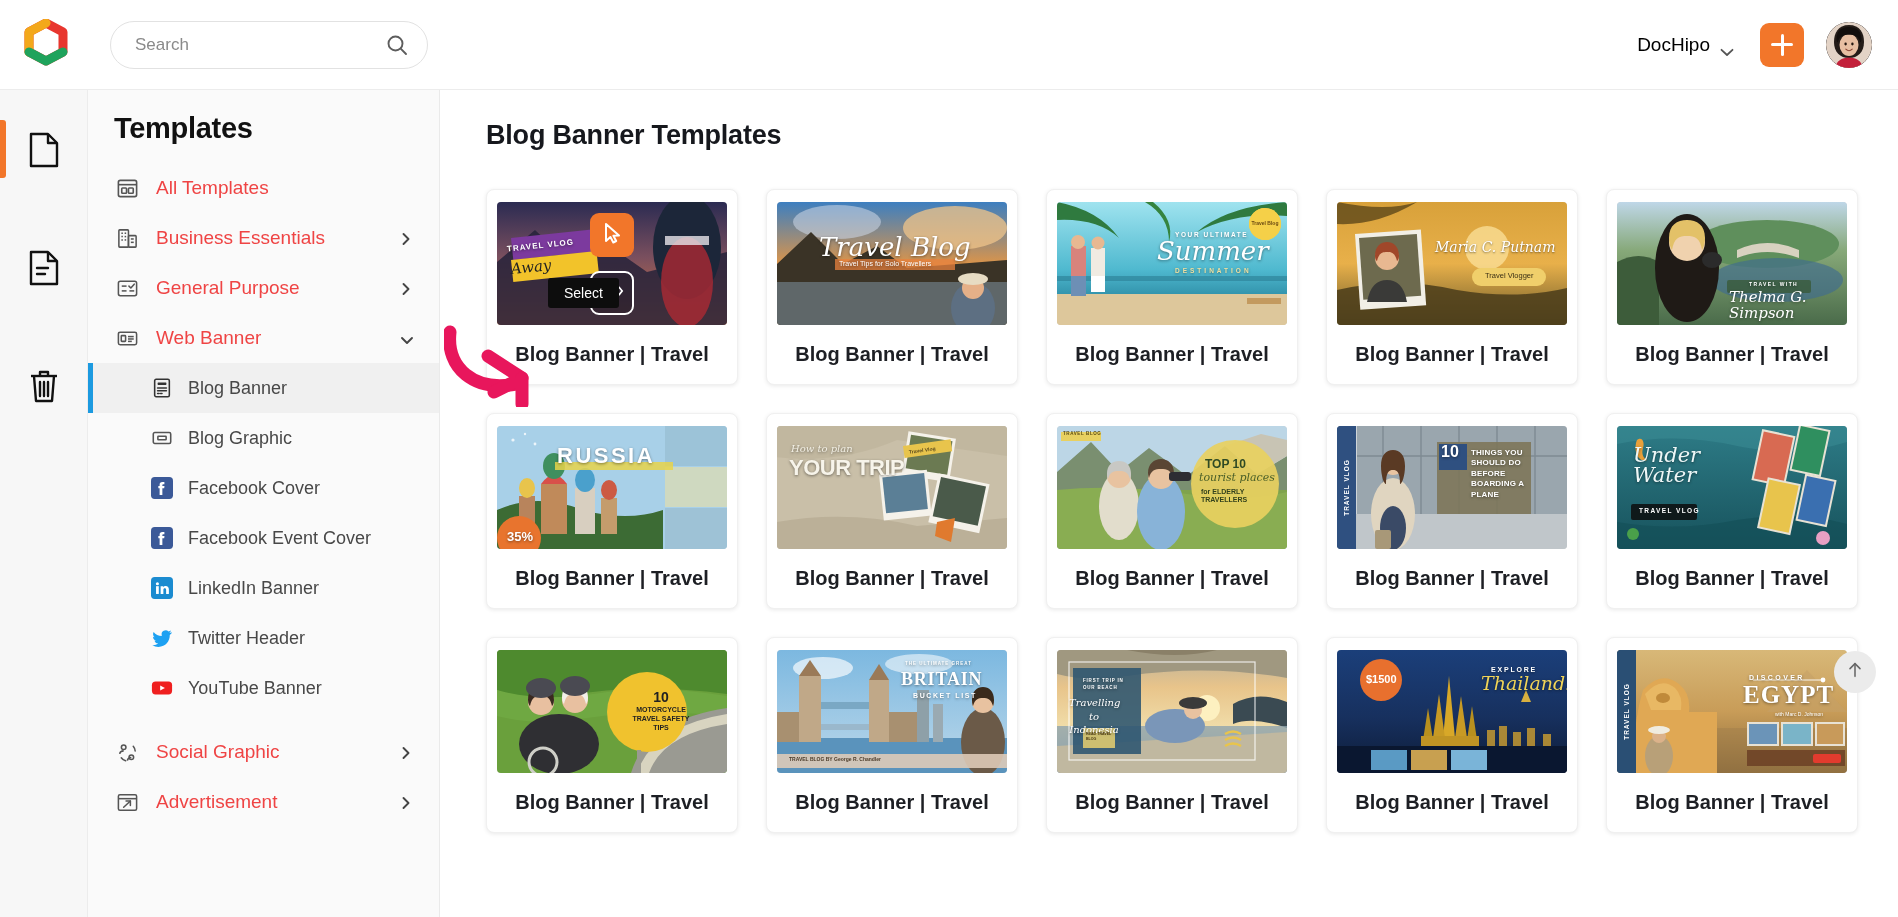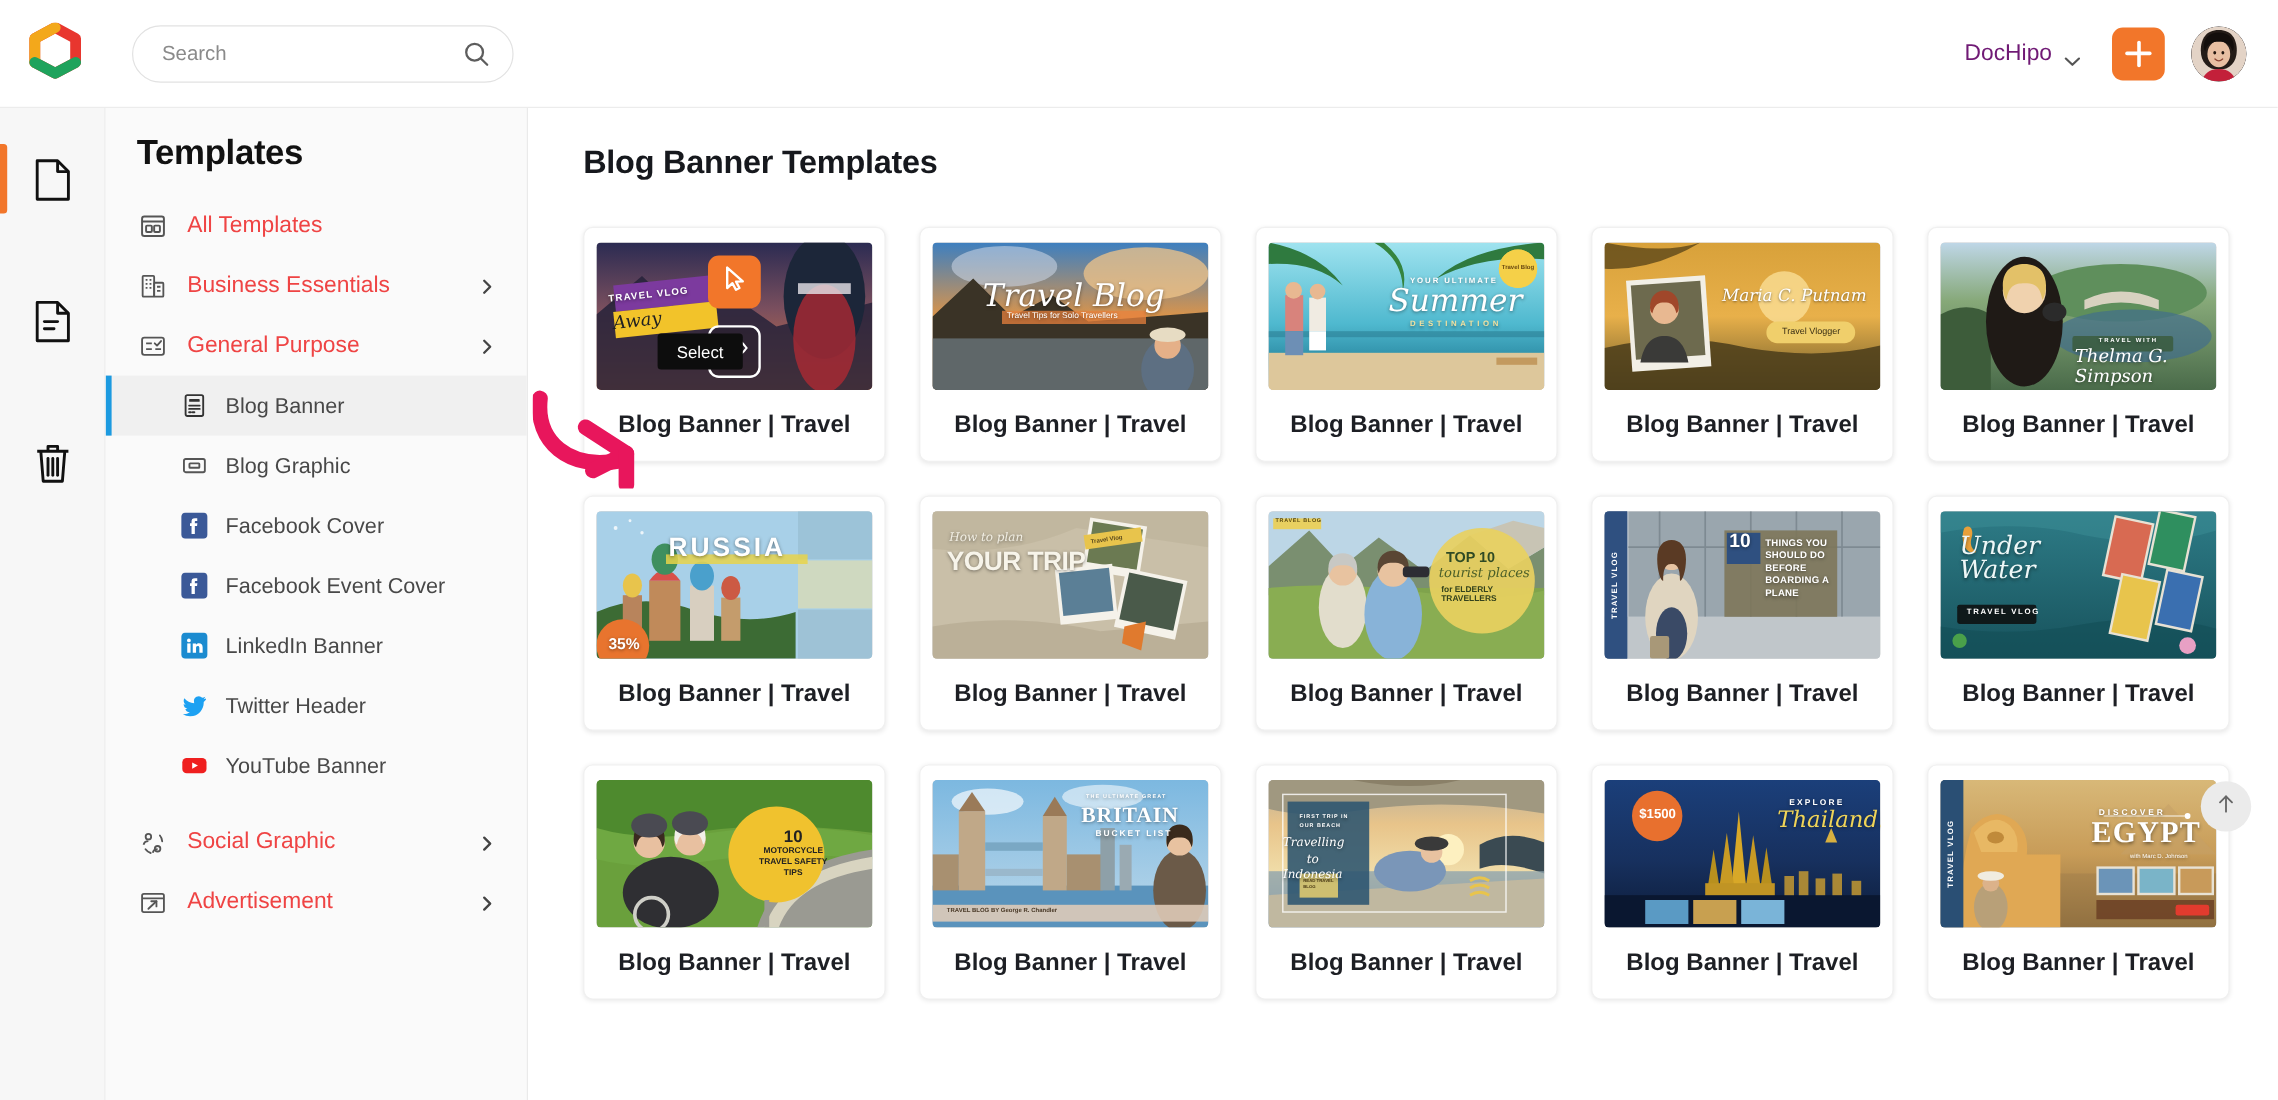--- a/index.html
+++ b/index.html
@@ -28,21 +28,21 @@
     color: #4a4a4a; font-family: inherit; background: transparent;
   }
   .search-input::placeholder { color: #8a8a8a; }
   .search-icon { width: 24px; height: 24px; flex: 0 0 auto; }
 
   .topbar-right {
     margin-left: auto; display: flex; align-items: center; gap: 22px; margin-right: 26px;
   }
   .workspace-btn {
     display: flex; align-items: center; gap: 10px; cursor: pointer;
-    font-size: 19px; color: #701a75; padding: 6px 4px;
+    font-size: 19px; color: #000000; padding: 6px 4px;
   }
   .chev-sm { width: 14px; height: 9px; }
   .plus-btn {
     width: 44px; height: 44px; border-radius: 9px; background: #f2762a;
     display: flex; align-items: center; justify-content: center; cursor: pointer;
   }
   .plus-btn::before, .plus-btn::after {
     content: ""; position: absolute; background: #fff; border-radius: 1px;
   }
   .plus-glyph { position: relative; width: 22px; height: 22px; }
@@ -305,20 +305,37 @@
       </svg>
     </span>
     <span class="label">General Purpose</span>
     <span class="chev">
       <svg viewBox="0 0 12 14" width="12" height="14" fill="none" stroke="#444" stroke-width="1.9" stroke-linecap="round" stroke-linejoin="round">
           <polyline points="3.5,2 8.5,7 3.5,12"></polyline>
         </svg>
     </span>
   </div>
 
+  <div class="nav-item">
+    <span class="nic">
+      <svg viewBox="0 0 24 24" width="23" height="23" fill="none" stroke="#555" stroke-width="1.6">
+        <rect x="2.5" y="5.5" width="19" height="13" rx="1.8"></rect>
+        <rect x="5.5" y="9" width="4.5" height="6" rx="0.7"></rect>
+        <line x1="12.5" y1="10" x2="18.5" y2="10"></line>
+          <line x1="12.5" y1="12.5" x2="18.5" y2="12.5"></line>
+        <line x1="12.5" y1="15" x2="16.5" y2="15"></line>
+      </svg>
+    </span>
+    <span class="label">Web Banner</span>
+    <span class="chev">
+      <svg viewBox="0 0 14 12" width="14" height="12" fill="none" stroke="#444" stroke-width="1.9" stroke-linecap="round" stroke-linejoin="round">
+          <polyline points="2,4 7,9 12,4"></polyline>
+        </svg>
+    </span>
+  </div>
 
   <div class="nav-item nav-sub selected">
     <span class="nic">
       <svg viewBox="0 0 24 24" width="22" height="22" fill="none" stroke="#333" stroke-width="1.7">
         <rect x="4" y="2.5" width="16" height="19" rx="1.6"></rect>
         <rect x="7.2" y="6" width="9.6" height="2.6" rx="0.6" fill="#333" stroke="none"></rect>
         <line x1="7.2" y1="12" x2="16.8" y2="12" stroke-linecap="round"></line>
         <line x1="7.2" y1="15" x2="16.8" y2="15" stroke-linecap="round"></line>
         <line x1="7.2" y1="18" x2="13" y2="18" stroke-linecap="round" stroke-dasharray="1.6 1.6"></line>
       </svg>

